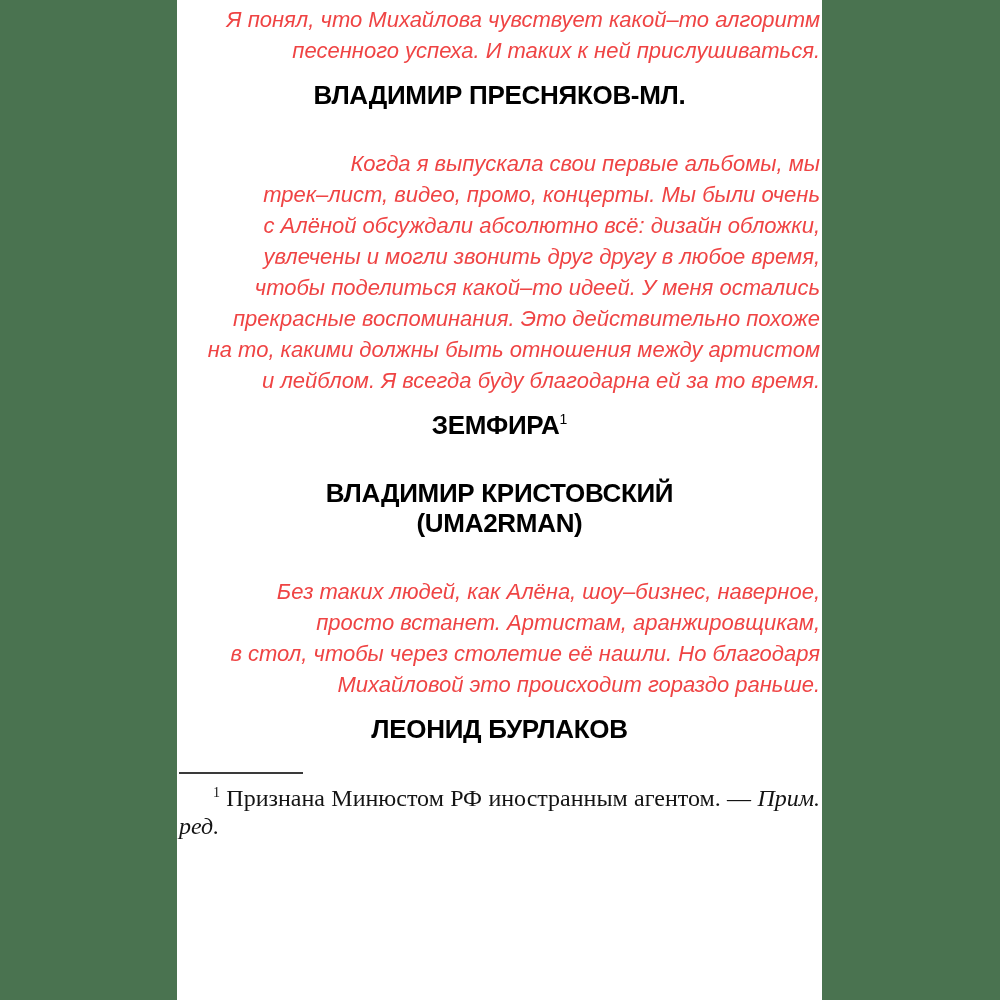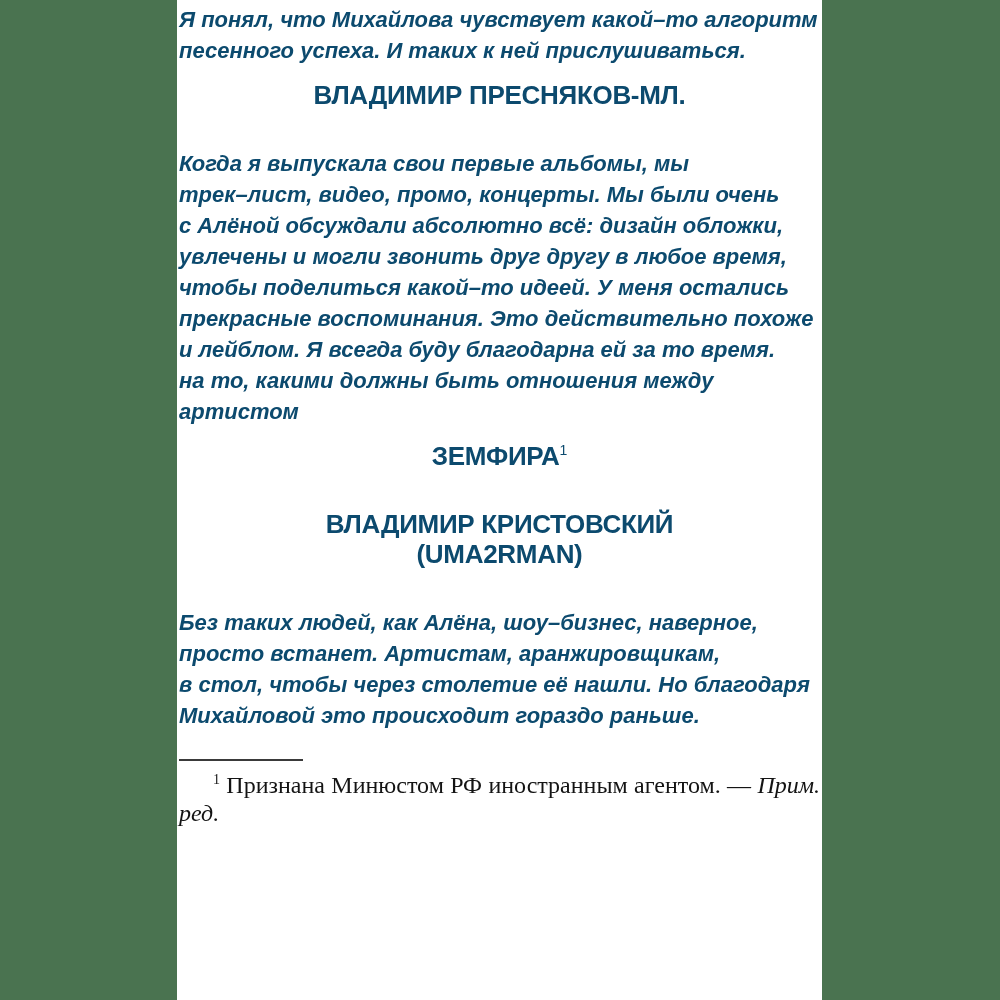--- a/index.html
+++ b/index.html
@@ -30,37 +30,37 @@
     box-sizing: border-box;
     padding: 4px 2px 0 2px;
     color: #1d1d1d;
     overflow: hidden;
   }
   .quote {
     margin: 0 0 14px 0;
     padding: 0;
     font-family: "Liberation Sans", sans-serif;
     font-style: italic;
-    font-weight: 700;
+    font-weight: 400;
     font-size: 22px;
     line-height: 31px;
-    text-align: left;
-    color: #0c4a6e;
+    text-align: right;
+    color: #ef4444;
   }
   .quote .qline { display: block; }
   .attribution {
     margin: 0 0 38px 0;
     padding: 0;
     font-family: "Liberation Sans", sans-serif;
     font-weight: 800;
     font-size: 26px;
     line-height: 30px;
     letter-spacing: -0.3px;
     text-align: center;
-    color: #0c4a6e;
+    color: #000000;
   }
   .attribution .aline { display: block; }
   .attribution sup {
     font-weight: 400;
     font-size: 14px;
     letter-spacing: 0;
     vertical-align: super;
     line-height: 0;
   }
   .footnote {
@@ -105,42 +105,43 @@
       <span class="aline">ВЛАДИМИР ПРЕСНЯКОВ-МЛ.</span>
     </h2>
 
     <blockquote class="quote">
       <span class="qline">Когда я выпускала свои первые альбомы, мы</span>
       <span class="qline">трек–лист, видео, промо, концерты. Мы были очень</span>
       <span class="qline">с Алёной обсуждали абсолютно всё: дизайн обложки,</span>
       <span class="qline">увлечены и могли звонить друг другу в любое время,</span>
       <span class="qline">чтобы поделиться какой–то идеей. У меня остались</span>
       <span class="qline">прекрасные воспоминания. Это действительно похоже</span>
+      <span class="qline">на то, какими должны быть отношения между артистом</span>
       <span class="qline">и лейблом. Я всегда буду благодарна ей за то время.</span>
-      <span class="qline">на то, какими должны быть отношения между артистом</span>
     </blockquote>
 
     <h2 class="attribution">
       <span class="aline"><span>ЗЕМФИРА</span><sup>1</sup></span>
     </h2>
 
 
     <h2 class="attribution">
       <span class="aline">ВЛАДИМИР КРИСТОВСКИЙ</span>
       <span class="aline">(UMA2RMAN)</span>
     </h2>
 
     <blockquote class="quote">
       <span class="qline">Без таких людей, как Алёна, шоу–бизнес, наверное,</span>
       <span class="qline">просто встанет. Артистам, аранжировщикам,</span>
       <span class="qline">в стол, чтобы через столетие её нашли. Но благодаря</span>
       <span class="qline">Михайловой это происходит гораздо раньше.</span>
     </blockquote>
 
     <h2 class="attribution">
+      <span class="aline">ЛЕОНИД БУРЛАКОВ</span>
     </h2>
 
     <div class="footnote">
       <div class="footnote-rule"></div>
       <p class="footnote-text"><sup>1</sup> <span>Признана Минюстом РФ иностранным агентом.</span> <span>—</span> <em>Прим. ред.</em></p>
     </div>
 
   </main>
 
   <div class="green-strip right"></div>

